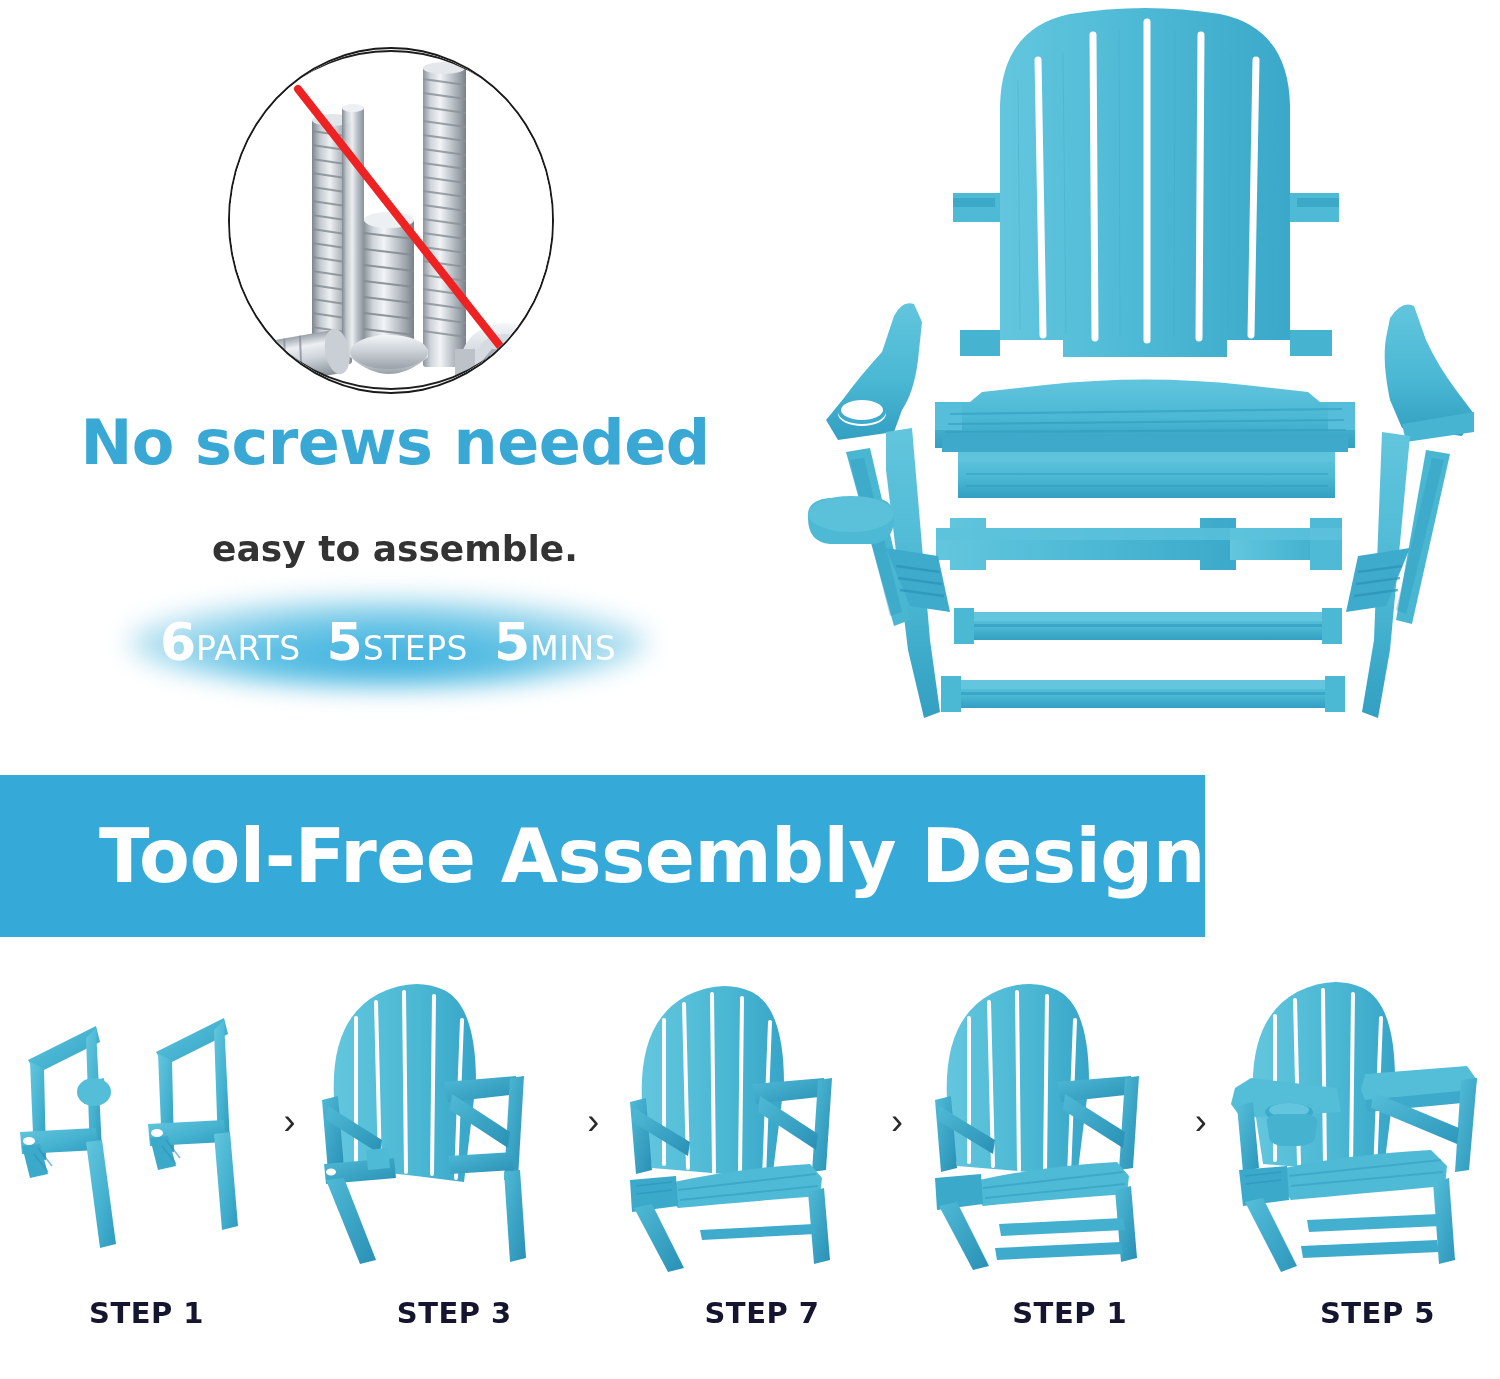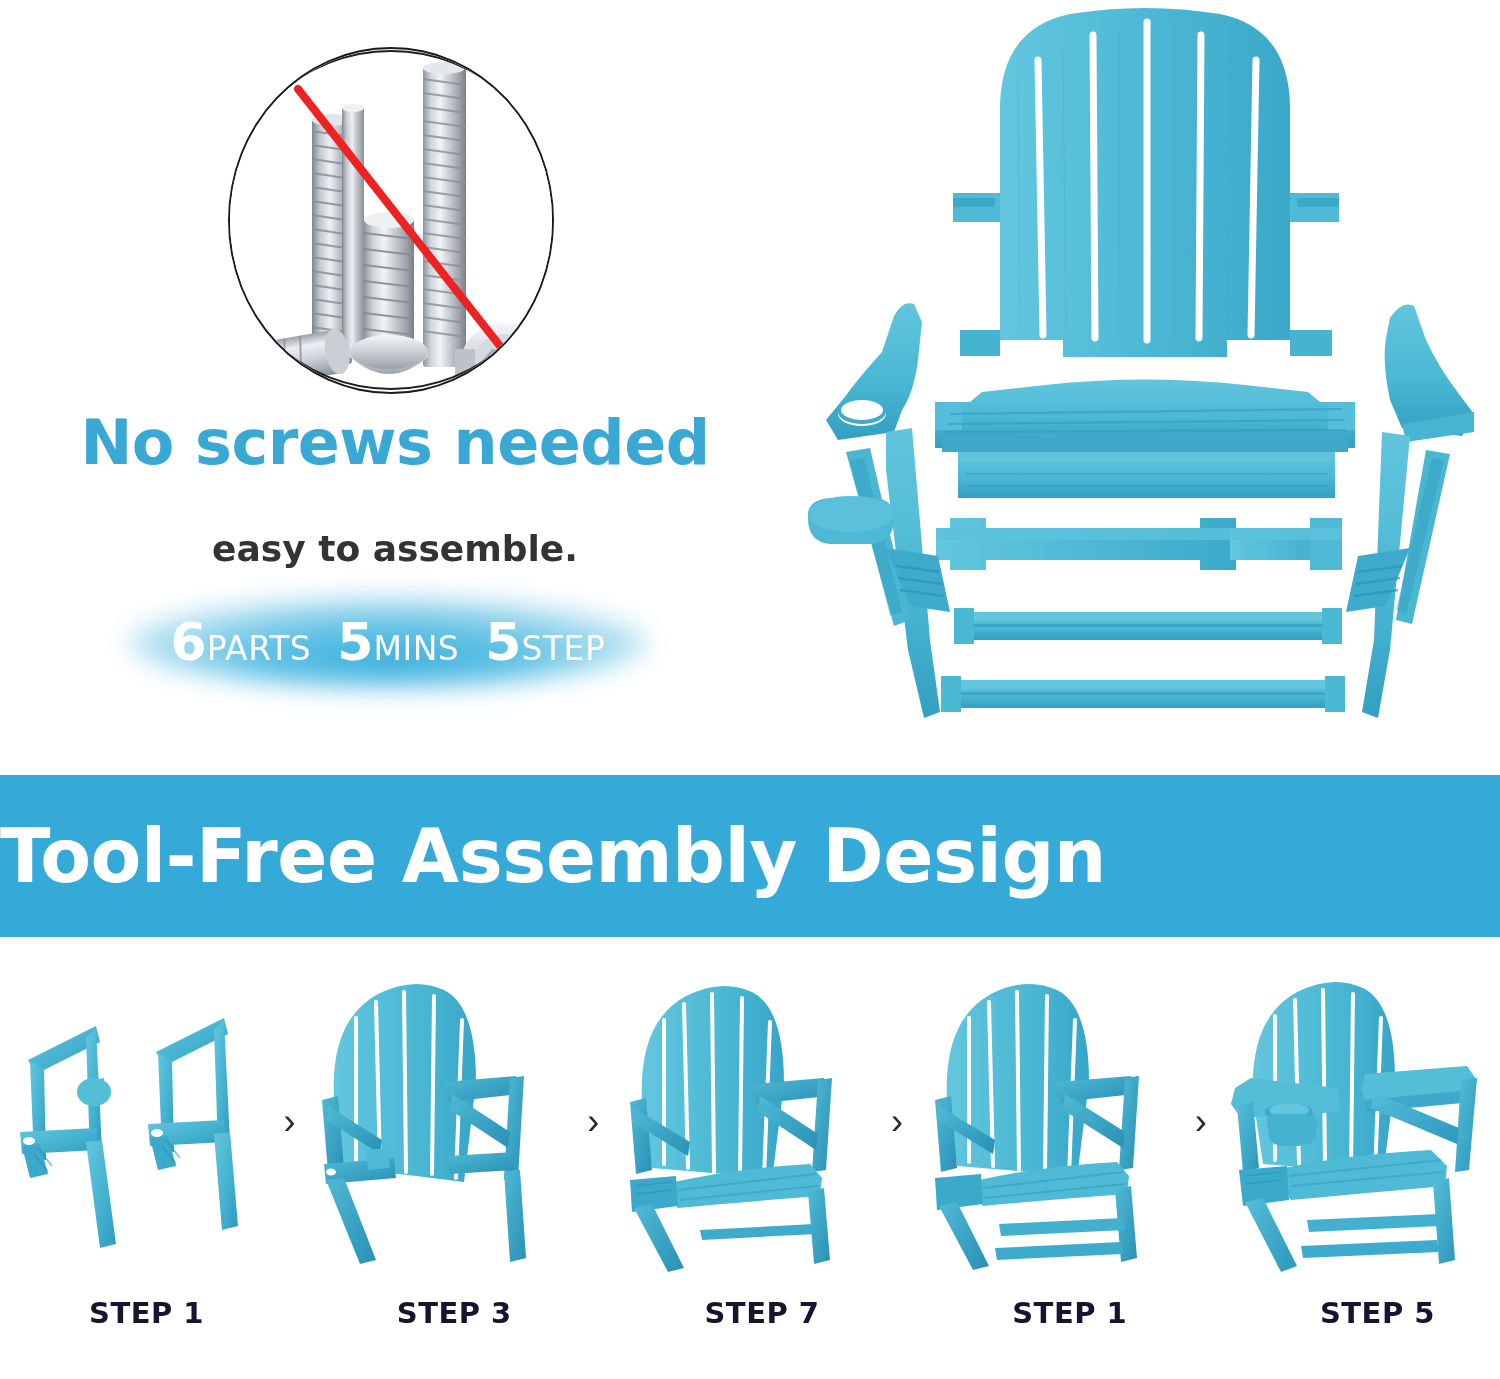--- a/index.html
+++ b/index.html
@@ -128,26 +128,26 @@
     left: 790px; top: 0;
     width: 710px;
     height: 775px;
   }
   #parts-svg { display: block; width: 710px; height: 760px; }
 
   
   #banner {
     position: absolute;
     left: 0; top: 775px;
-    width: 1500px;
+    width: 1205px;
     height: 162px;
     background: #35aad8;
     display: flex;
     align-items: center;
-    justify-content: flex-start;
+    justify-content: flex-end;
   }
   #banner-title {
     color: #ffffff;
     font-size: 74px;
     font-weight: 700;
     font-family: "DejaVu Sans", sans-serif;
     letter-spacing: -0.5px;
     line-height: 1;
     white-space: nowrap;
   }
@@ -359,25 +359,25 @@
 
     <div id="stats-badge">
       <div id="stats-glow"></div>
       <div id="stats-text">
         <div class="stat-item">
           <span class="stat-num">6</span>
           <span class="stat-unit">PARTS</span>
         </div>
         <div class="stat-item">
           <span class="stat-num">5</span>
-          <span class="stat-unit">MINS</span>
+          <span class="stat-unit">STEPS</span>
         </div>
         <div class="stat-item">
           <span class="stat-num">5</span>
-          <span class="stat-unit">STEP</span>
+          <span class="stat-unit">MINS</span>
         </div>
       </div>
     </div>
   </div>
 
   <div id="parts-col">
     <svg id="parts-svg" viewBox="0 0 710 760" xmlns="http://www.w3.org/2000/svg" aria-hidden="true">
       <defs>
         <linearGradient id="pl" x1="0" y1="0" x2="1" y2="0">
           <stop offset="0%" stop-color="#63c6de"></stop>

